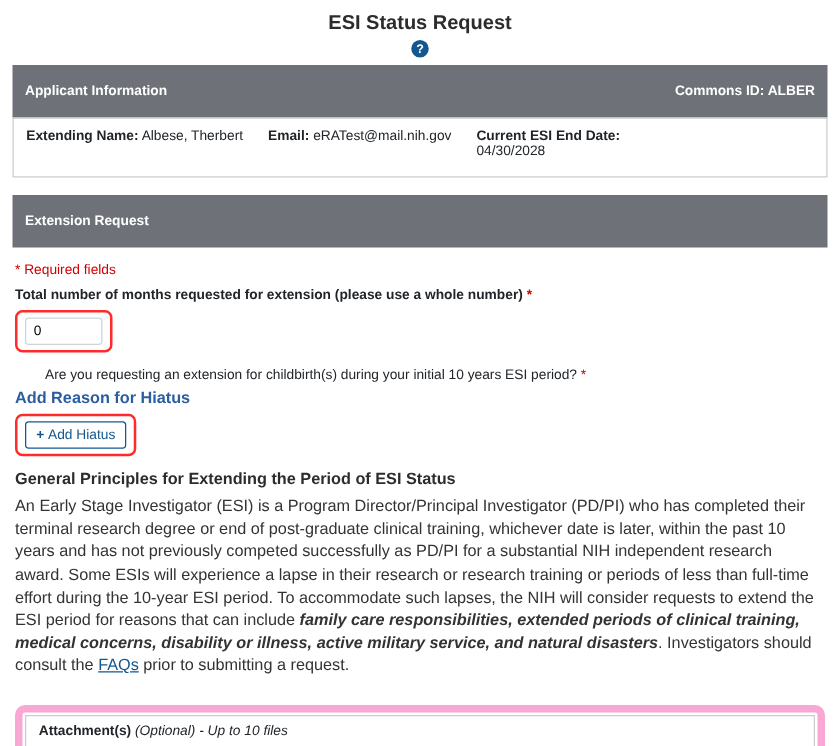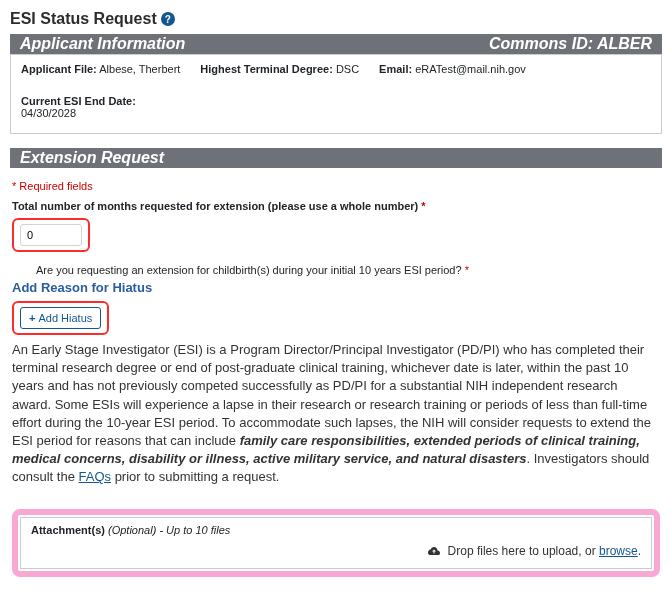--- a/index.html
+++ b/index.html
@@ -13,42 +13,42 @@
     width: 672px;
   }
   .page-title {
     font-size: 16px;
     font-weight: 600;
     color: #2c2c2c;
     margin: 0 0 6px 0;
     display: flex;
     align-items: center;
     gap: 4px;
+    flex-direction: column;
   }
   .help-icon {
     display: inline-flex;
     width: 14px;
     height: 14px;
     border-radius: 50%;
     background: #14568f;
     color: #fff;
     font-size: 10px;
     align-items: center;
     justify-content: center;
     font-weight: bold;
   }
   .section-header {
     background: #6e7278;
     color: #fff;
-    font-size: 16px;
+    font-size: 11px;
     font-weight: 600;
-    padding: 1px 10px;
+    padding: 15px 10px;
     display: flex;
     justify-content: space-between;
-    font-style: italic;
   }
   .info-box {
     border: 1px solid #ccc;
     padding: 8px 10px 14px 10px;
     display: flex;
     gap: 20px;
     flex-wrap: wrap;
     margin-bottom: 14px;
   }
   .info-item { display: inline-block; }
@@ -135,26 +135,22 @@
 
 <div class="section-header">
   <span>Applicant Information</span>
   <span>
     <span class="info-label">Commons ID:</span>
     <span>ALBER</span>
   </span>
 </div>
 <div class="info-box">
   <span class="info-item">
-    <span class="info-label">Applicant File:</span>
+    <span class="info-label">Extending Name:</span>
     <span>Albese, Therbert</span>
-  </span>
-  <span class="info-item">
-    <span class="info-label">Highest Terminal Degree:</span>
-    <span>DSC</span>
   </span>
   <span class="info-item">
     <span class="info-label">Email:</span>
     <span>eRATest@mail.nih.gov</span>
   </span>
   <span class="info-item">
     <span class="info-label">Current ESI End Date:</span><br>
     <span>04/30/2028</span>
   </span>
 </div>
@@ -183,20 +179,21 @@
   <div class="add-hiatus-wrap">
     <span class="highlight-red">
       <button class="btn-outline">
         <span style="font-weight:bold;">+</span>
         <span>Add Hiatus</span>
       </button>
     </span>
   </div>
 
   
+  <div class="section-title-dark">General Principles for Extending the Period of ESI Status</div>
   <div class="principles-text">
     <span>An Early Stage Investigator (ESI) is a Program Director/Principal Investigator (PD/PI) who has completed their terminal research degree or end of post-graduate clinical training, whichever date is later, within the past 10 years and has not previously competed successfully as PD/PI for a substantial NIH independent research award. Some ESIs will experience a lapse in their research or research training or periods of less than full-time effort during the 10-year ESI period. To accommodate such lapses, the NIH will consider requests to extend the ESI period for reasons that can include </span><strong><em>family care responsibilities, extended periods of clinical training, medical concerns, disability or illness, active military service, and natural disasters</em></strong><span>. Investigators should consult the </span><a class="link">FAQs</a><span> prior to submitting a request.</span>
   </div>
 
   
   <div class="wide-highlight">
     <div class="attach-block">
       <div class="attach-head">
         <strong>Attachment(s)</strong>
         <em>(Optional)</em>

